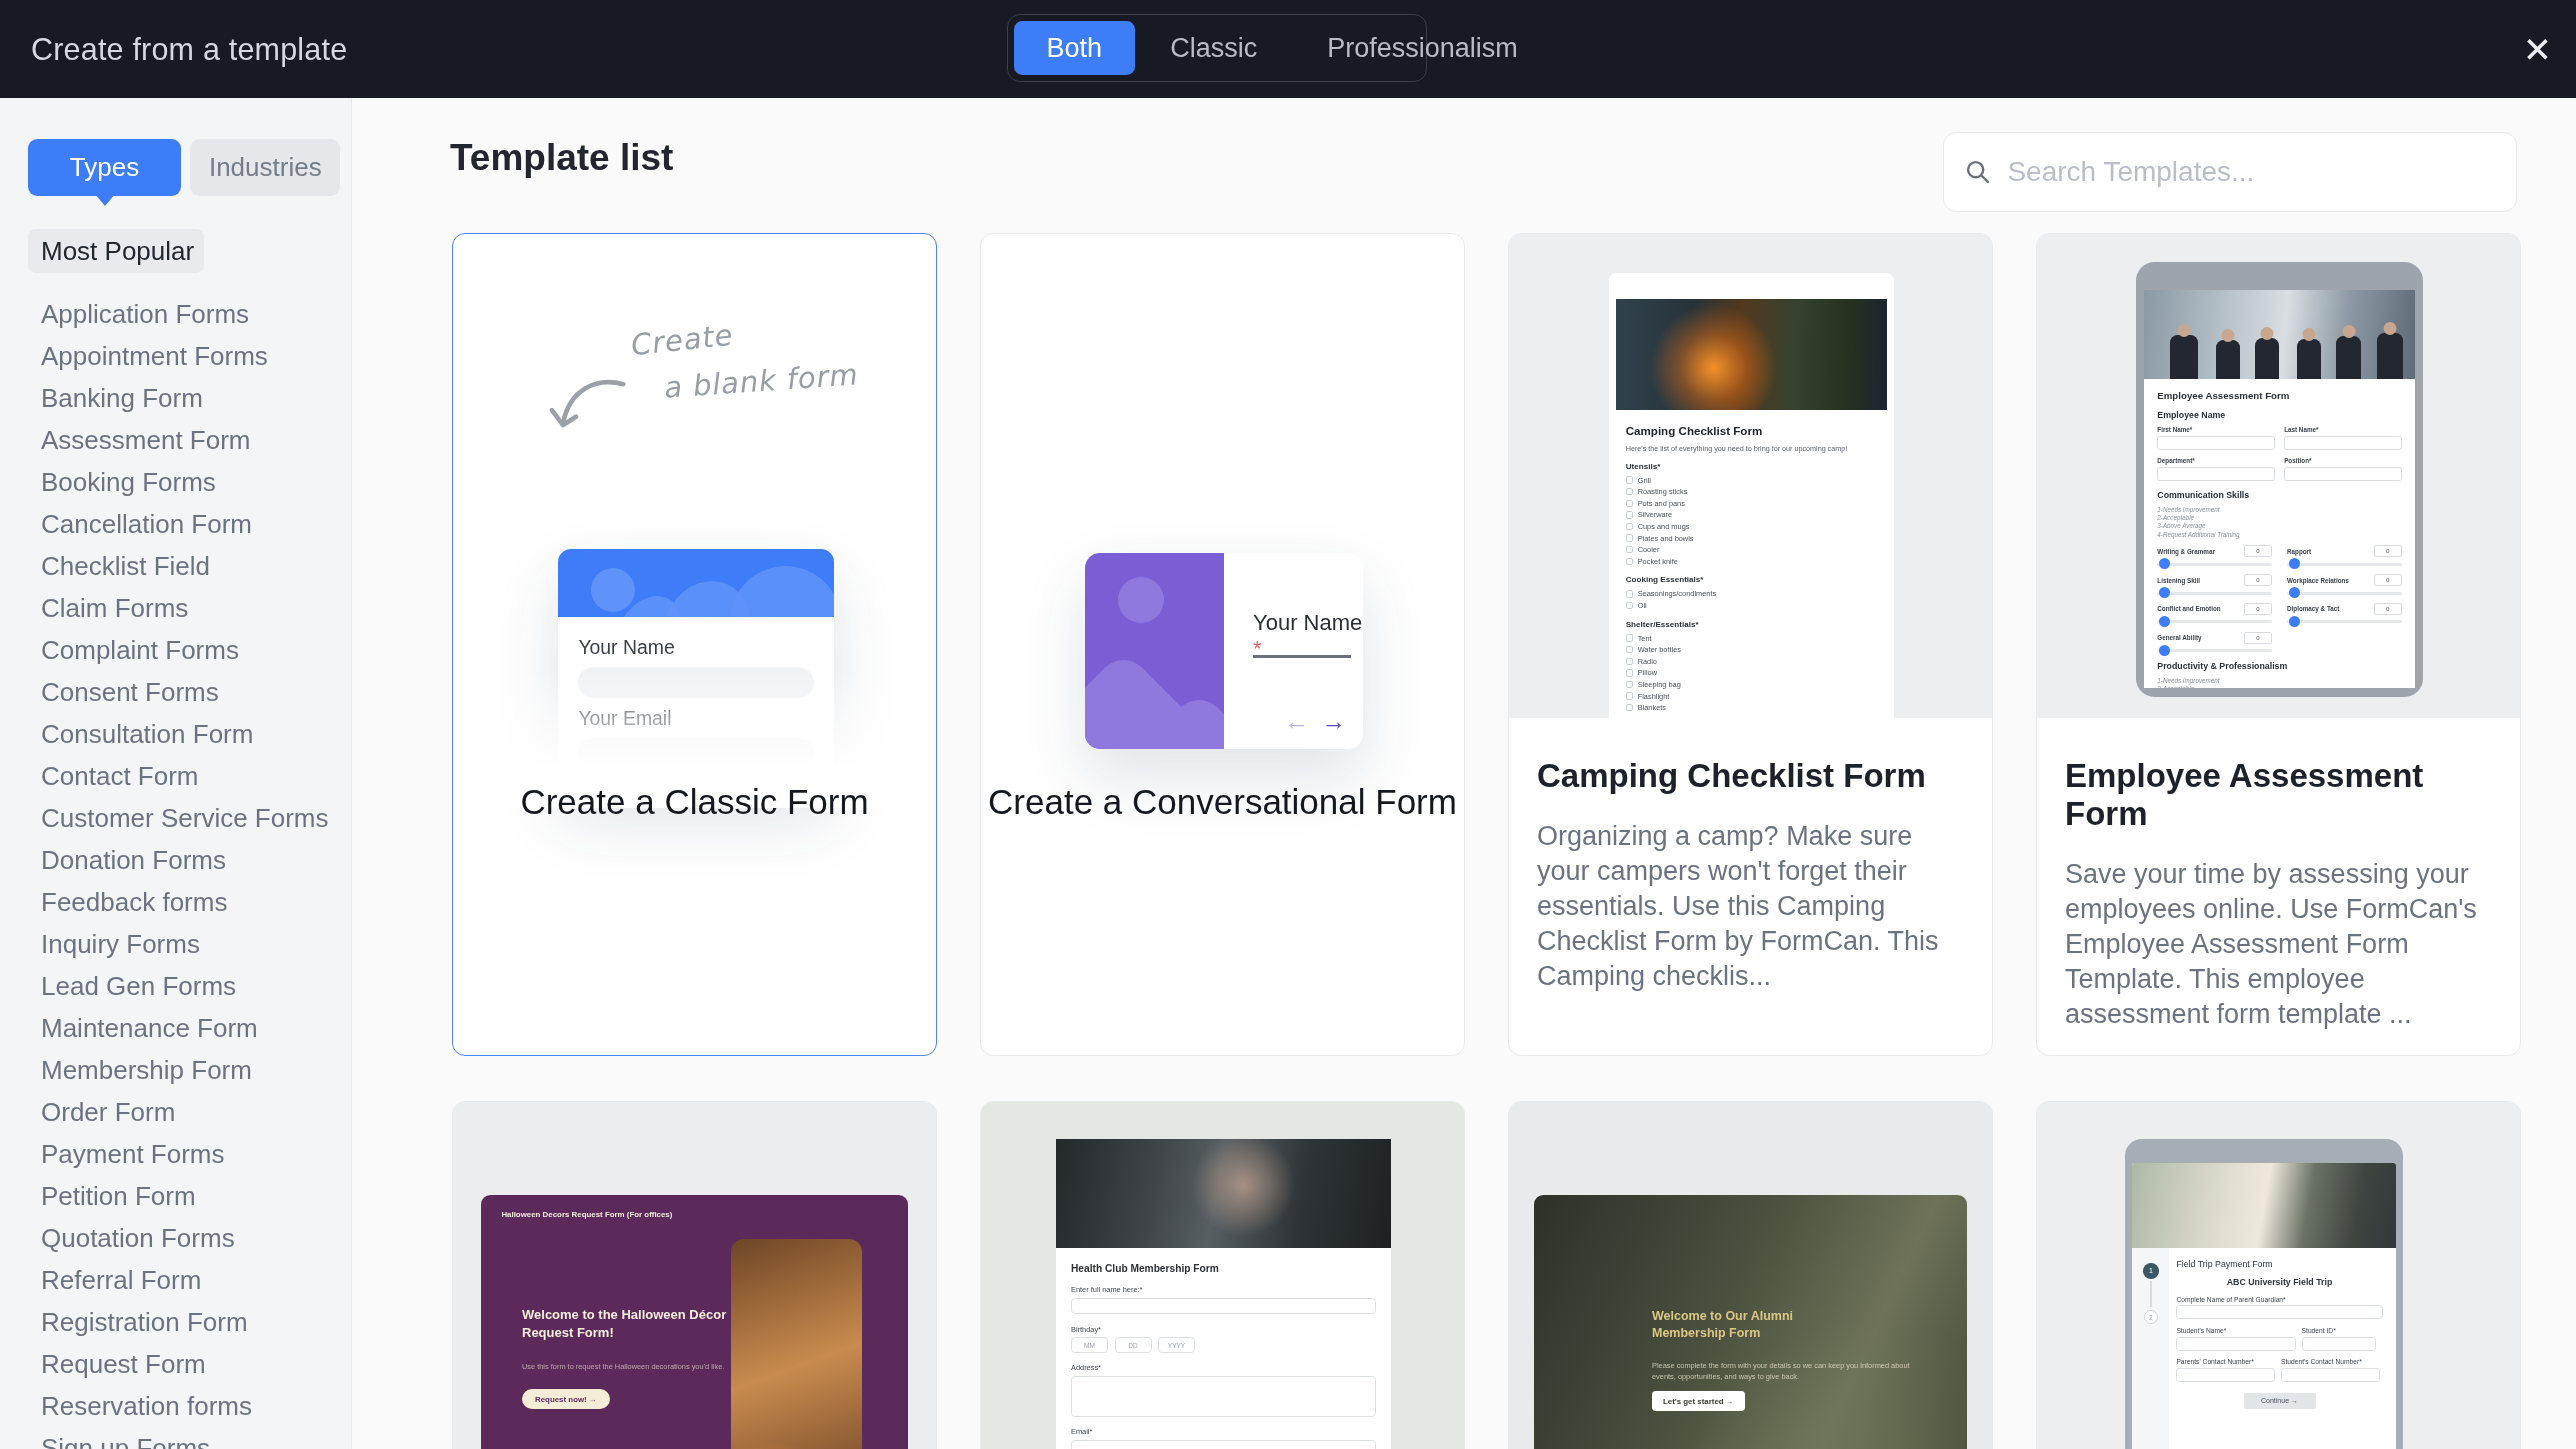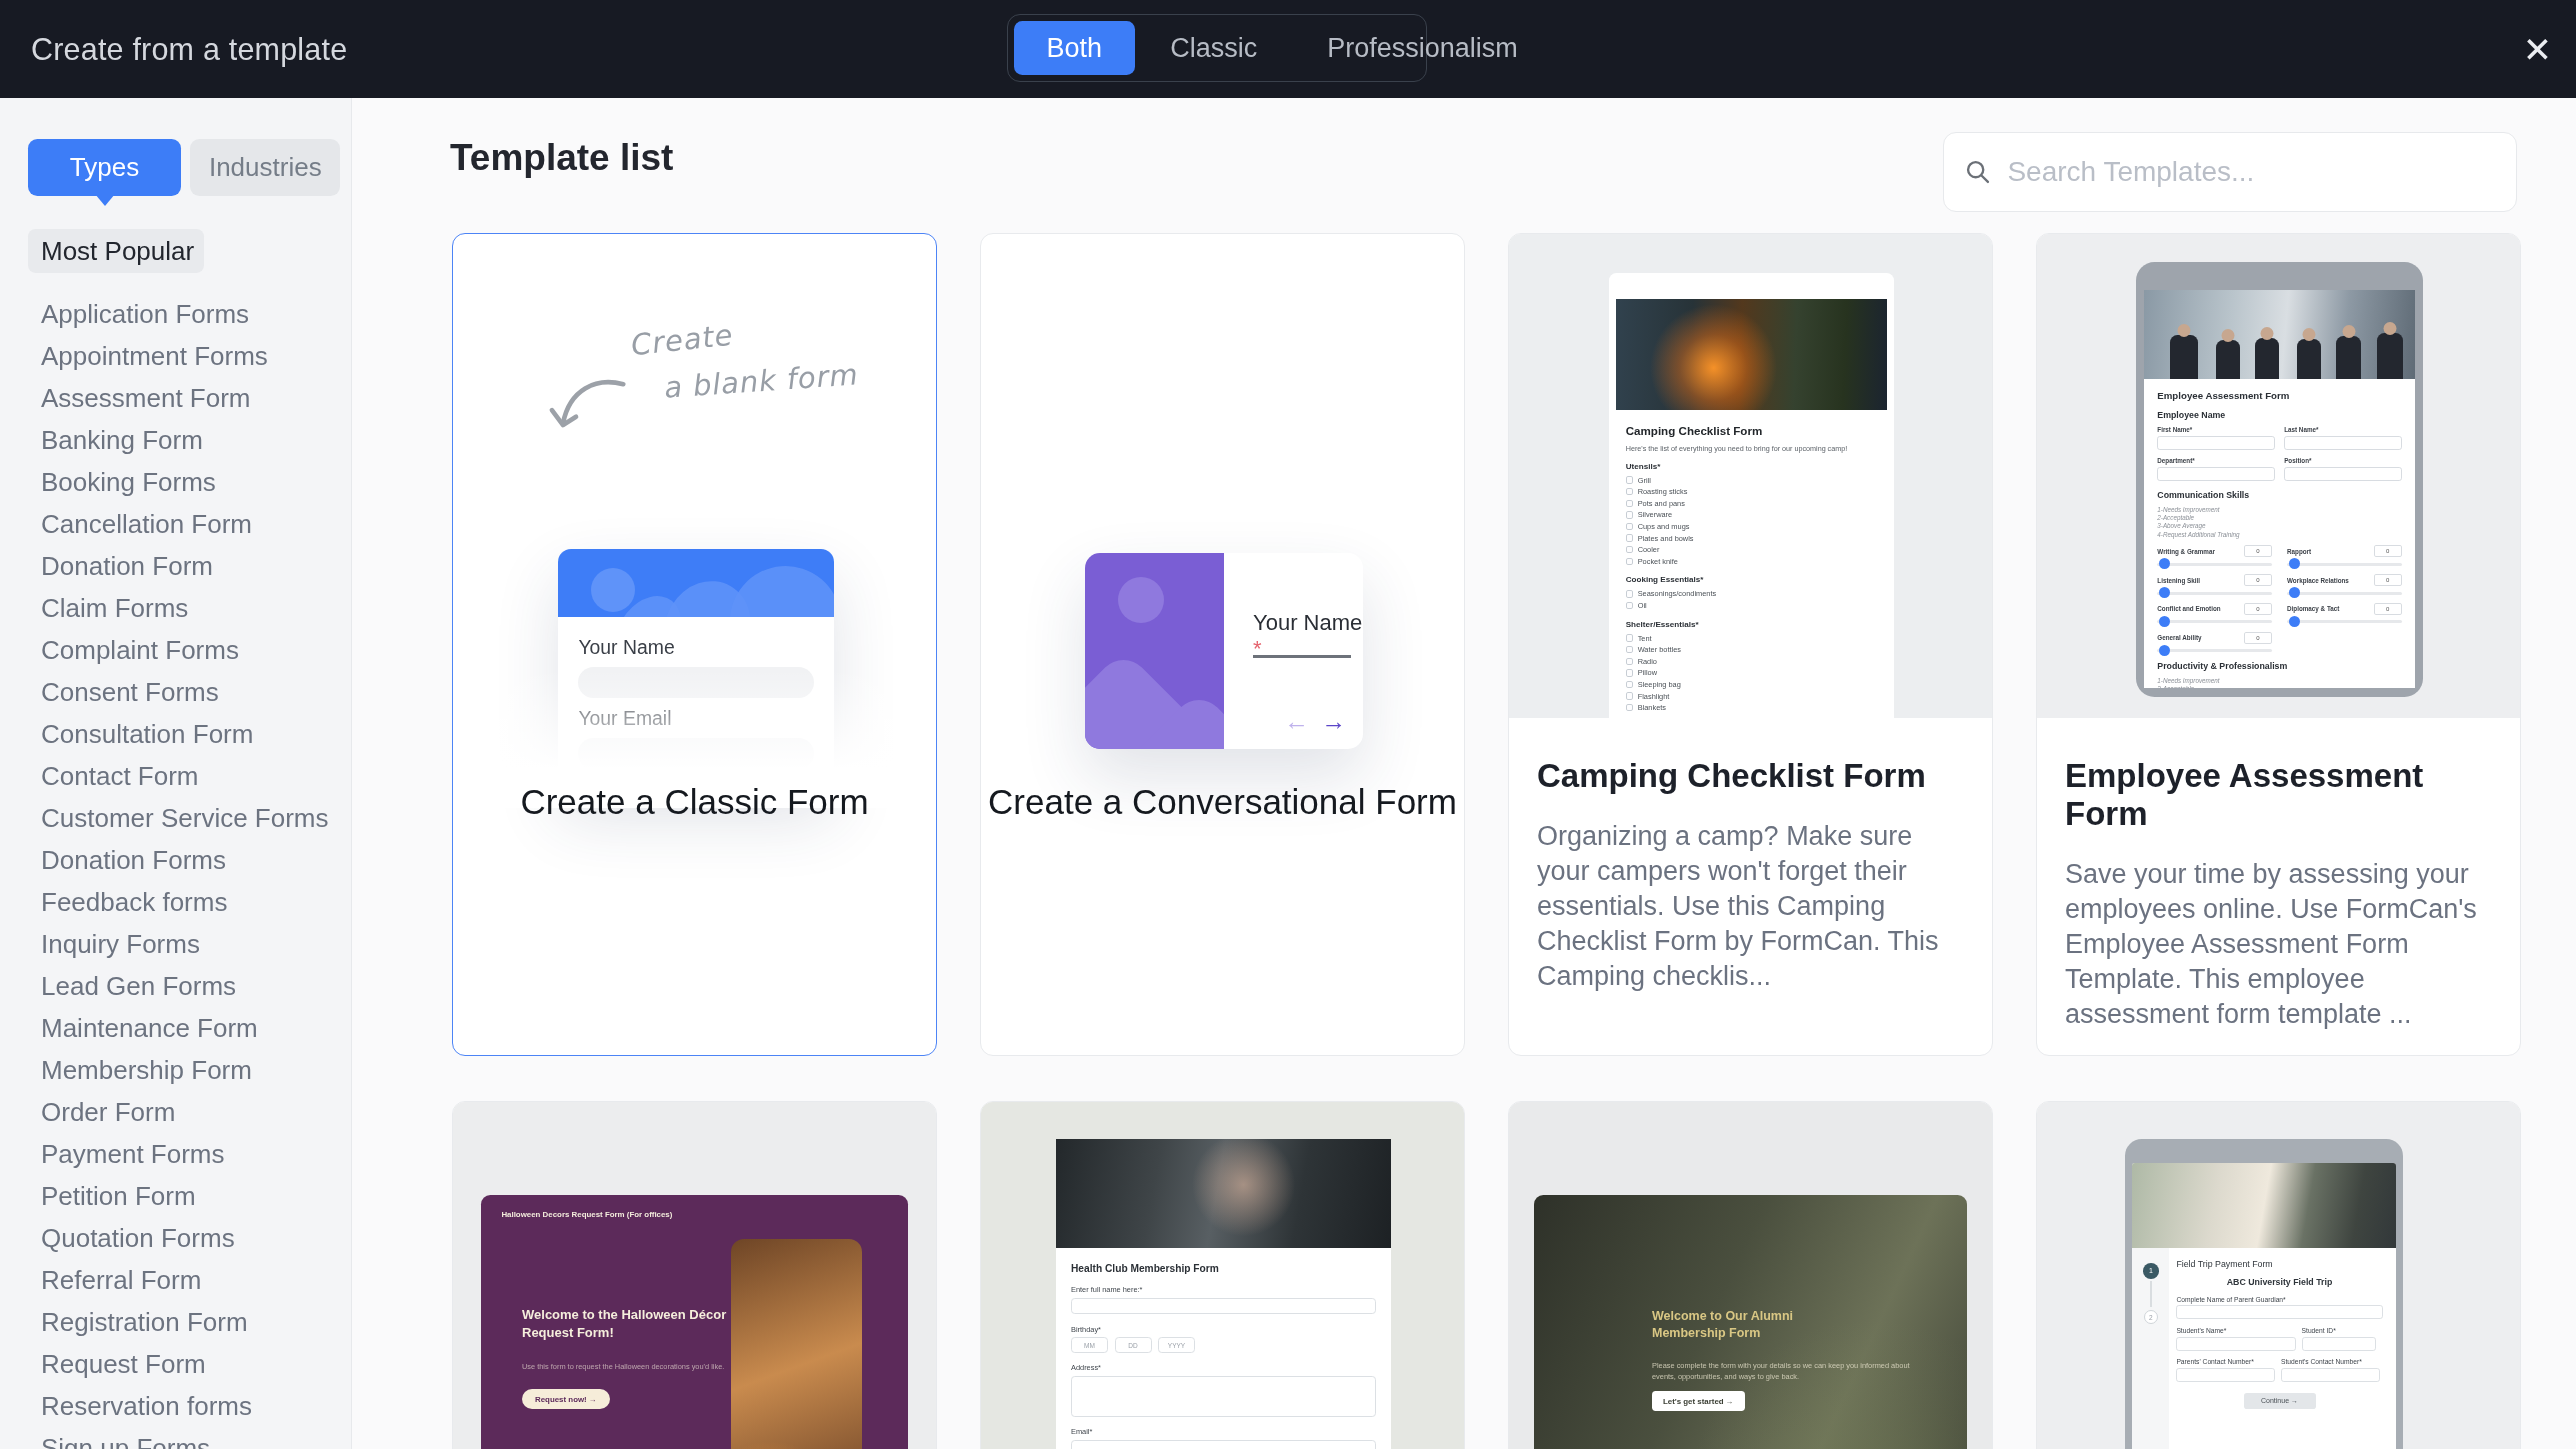--- a/index.html
+++ b/index.html
@@ -213,25 +213,25 @@
 <div id="sidebar">
   <div class="side-tabs">
     <div class="btn-types">Types</div>
     <div class="btn-industries">Industries</div>
   </div>
   <div class="most-pop">Most Popular</div>
   <ul class="side-list">
 
   <li>Application Forms</li>
       <li>Appointment Forms</li>
+      <li>Banking Form</li>
       <li>Assessment Form</li>
-      <li>Banking Form</li>
       <li>Booking Forms</li>
       <li>Cancellation Form</li>
-      <li>Donation Form</li>
+      <li>Checklist Field</li>
       <li>Claim Forms</li>
       <li>Complaint Forms</li>
       <li>Consent Forms</li>
       <li>Consultation Form</li>
       <li>Contact Form</li>
       <li>Customer Service Forms</li>
       <li>Donation Forms</li>
       <li>Feedback forms</li>
       <li>Inquiry Forms</li>
       <li>Lead Gen Forms</li>

